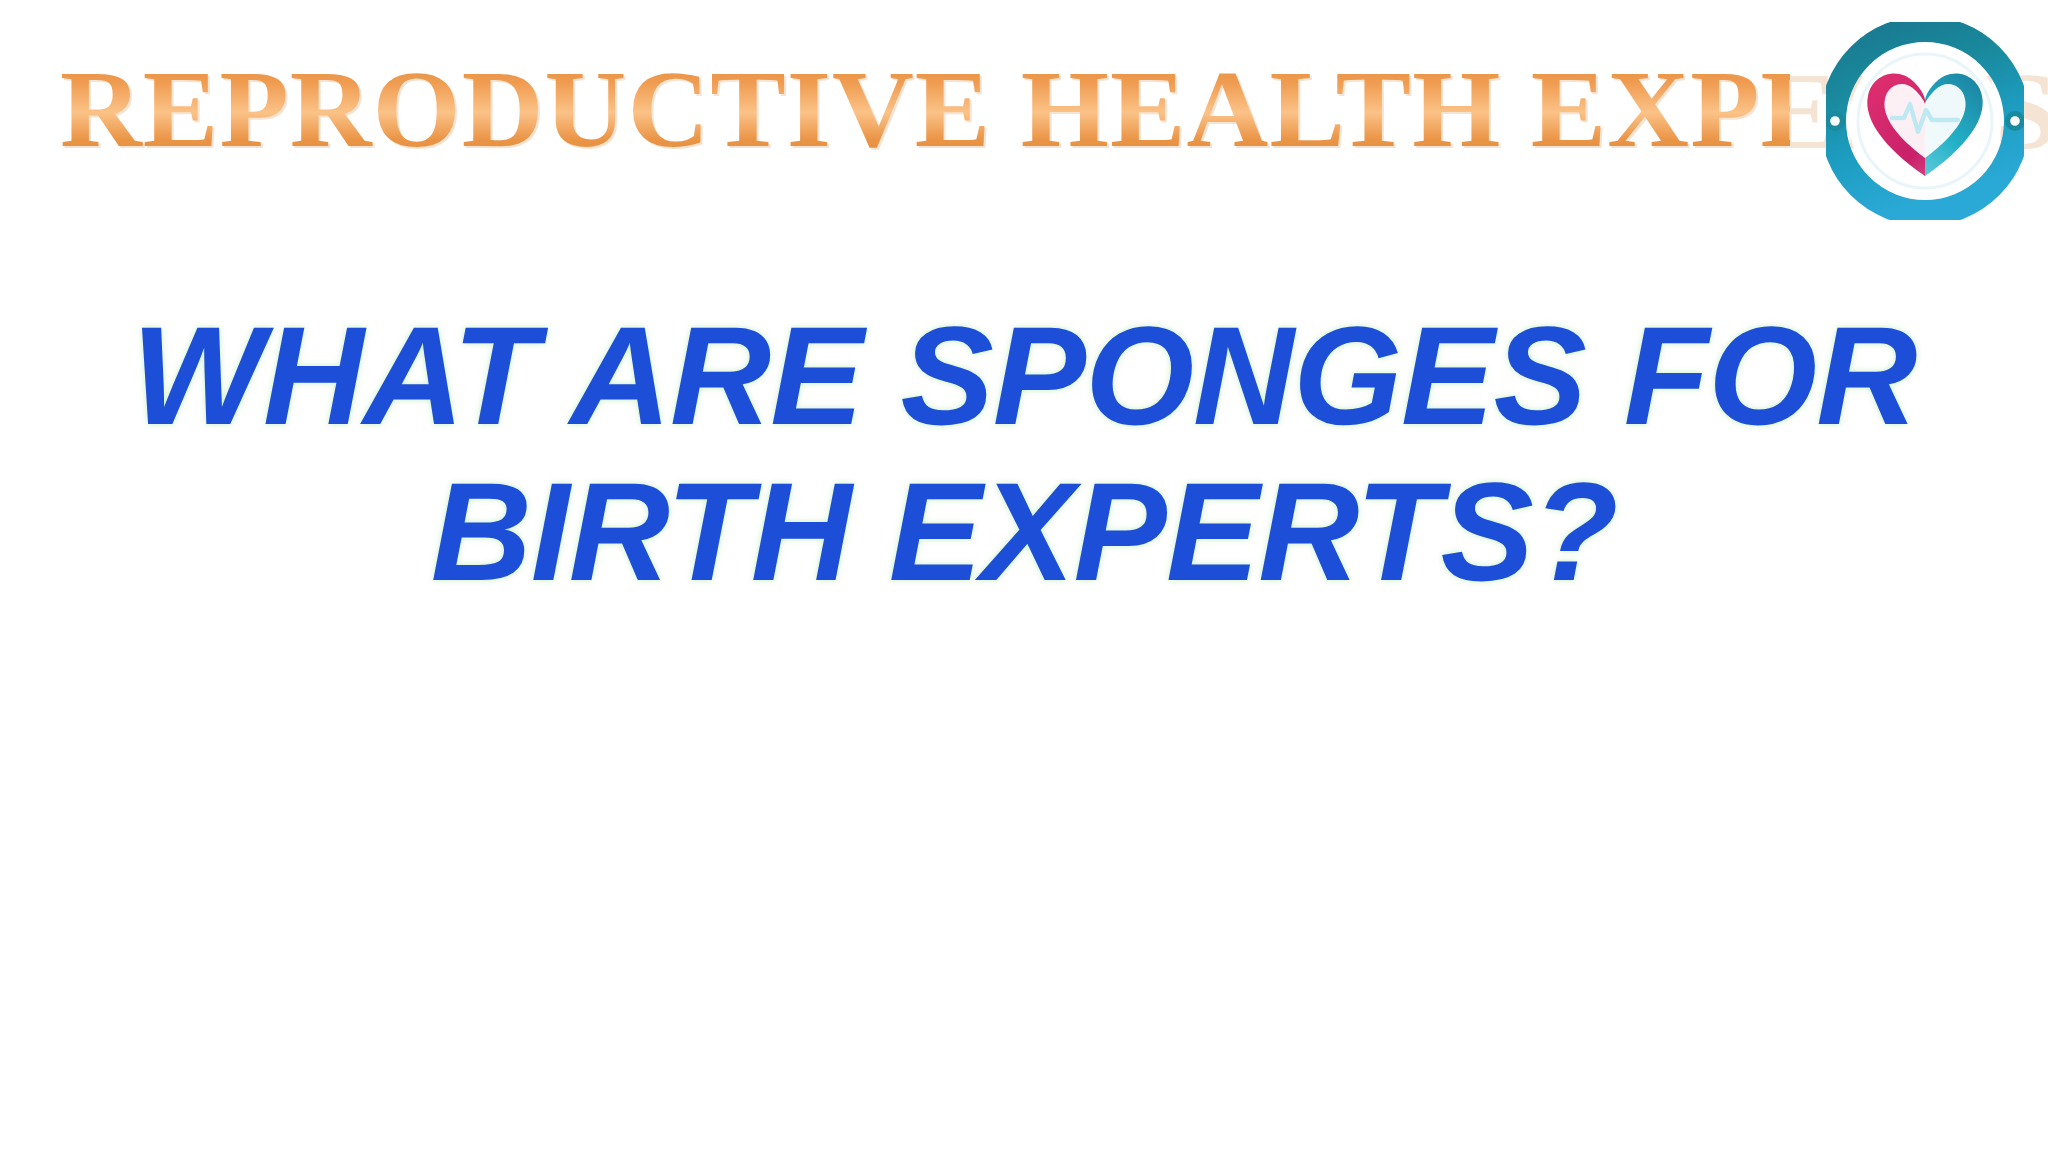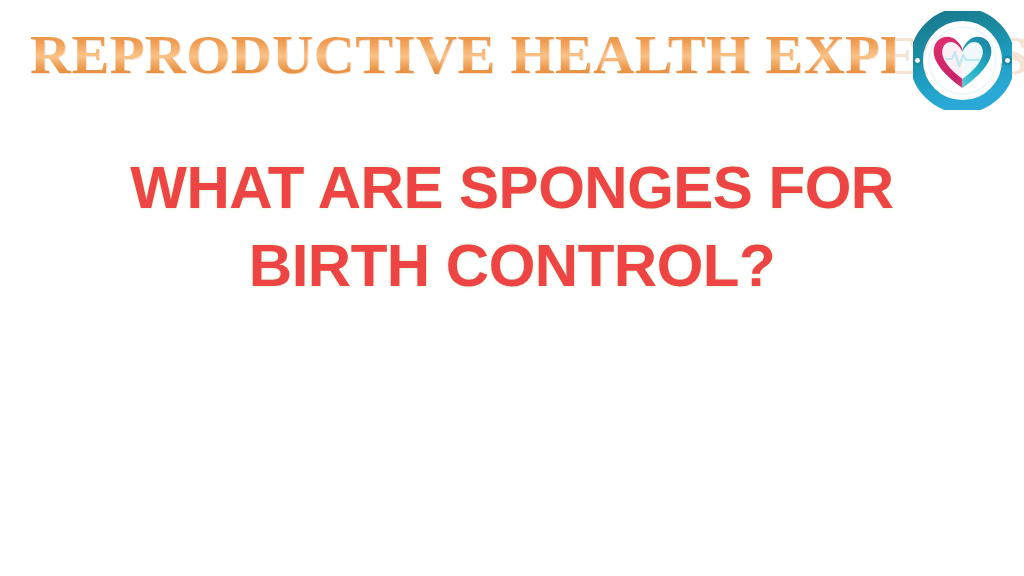--- a/index.html
+++ b/index.html
@@ -86,26 +86,27 @@
     position: absolute;
     left: 0;
     top: 148px;
     width: 1024px;
     text-align: center;
   }
   .headline-line {
     display: block;
     font-family: "Liberation Sans", sans-serif;
     font-weight: 700;
-    font-size: 60px;
+    font-size: 70px;
     line-height: 80px;
     letter-spacing: -0.5px;
-    color: #ef4444;
+    color: #1d4ed8;
     white-space: nowrap;
     text-shadow: 0 0 3px rgba(60,200,60,0.30);
+    font-style: italic;
   }
   .headline-line.l2 {
     margin-top: -2px;
   }
 
   
   .body-blank {
     position: absolute;
     left: 0;
     top: 320px;
@@ -180,18 +181,18 @@
         <circle cx="4.5" cy="49.5" r="2.4" fill="#ffffff"></circle>
 
         <circle cx="94.5" cy="49.5" r="5" fill="#1a8a9e"></circle>
         <circle cx="94.5" cy="49.5" r="2.4" fill="#ffffff"></circle>
       </svg>
     </div>
   </div>
 
   <div class="headline">
     <span class="headline-line l1">WHAT ARE SPONGES FOR</span>
-    <span class="headline-line l2">BIRTH CONTROL?</span>
+    <span class="headline-line l2">BIRTH EXPERTS?</span>
   </div>
 
   <div class="body-blank"></div>
 
 </div>
 
 </body></html>

